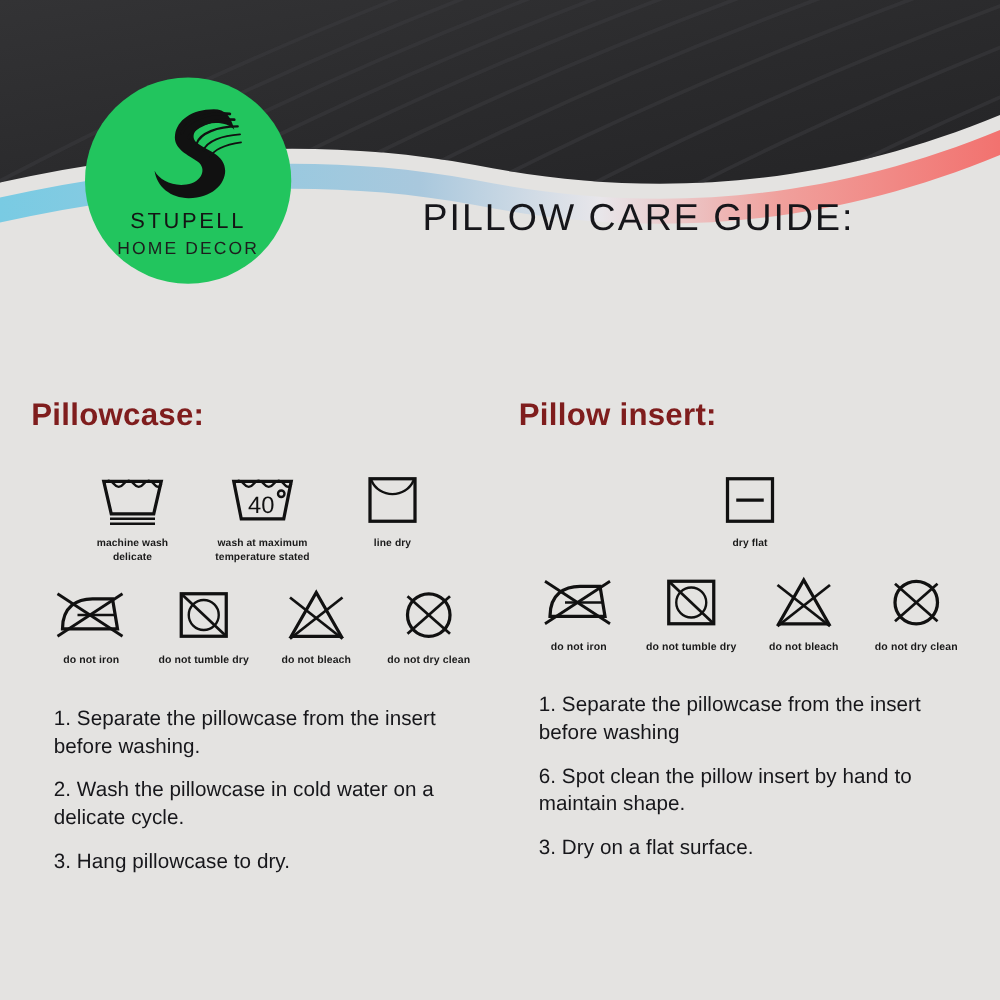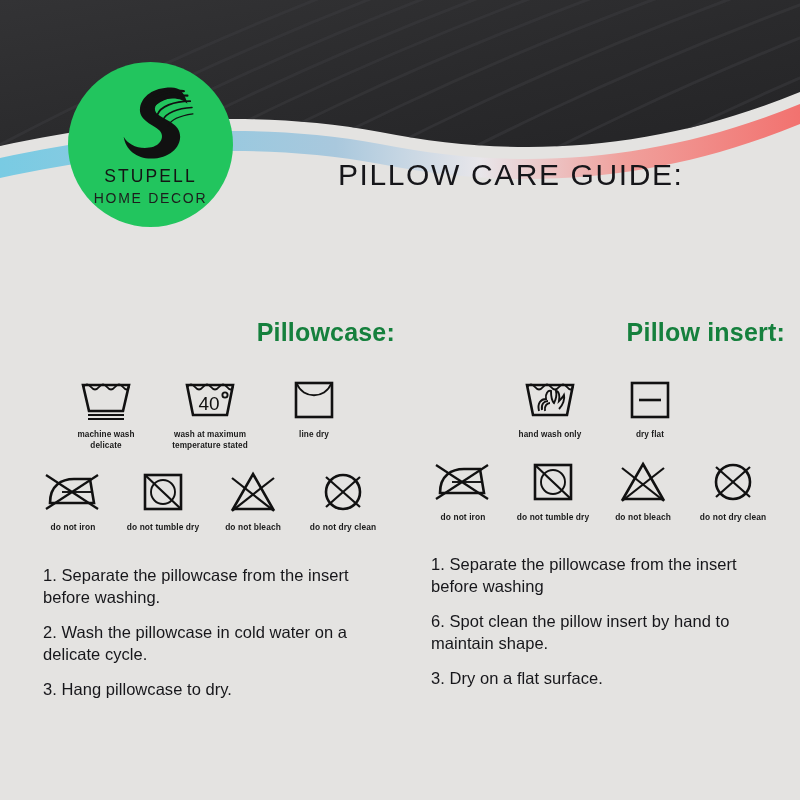--- a/index.html
+++ b/index.html
@@ -45,22 +45,22 @@
     font-size:30px; letter-spacing:1.6px; font-weight:400;
     color:#16161a; white-space:nowrap;
   }
 
   
   .column { position:absolute; top:318px; width:370px; }
   #col-pillowcase { left:25px; }
   #col-insert     { left:415px; }
 
   .col-head {
-    text-align:right; font-size:25px; font-weight:700;
-    letter-spacing:.2px; color:#15803d; margin-bottom:30px;
+    text-align:left; font-size:25px; font-weight:700;
+    letter-spacing:.2px; color:#7f1d1d; margin-bottom:30px;
   }
 
   .icon-row {
     display:flex; justify-content:center;
     align-items:flex-start; gap:22px;
   }
   .icon-row.row2 { gap:8px; margin-top:18px;justify-content:center; }
 
   .icon-cell {
     display:flex; flex-direction:column; align-items:center;
@@ -237,33 +237,20 @@
     <div class="step">2. Wash the pillowcase in cold water on a delicate cycle.</div>
     <div class="step">3. Hang pillowcase to dry.</div>
   </div>
 </div>
 
 <div class="column" id="col-insert">
   <div class="col-head">Pillow insert:</div>
 
   <div class="icon-row row1">
 
-    <div class="icon-cell">
-      <svg width="58" height="46" viewBox="0 0 58 46">
-        <path class="st" d="M6,8 H52 L46,38 H12 Z"></path>
-        <path class="st-t" d="M6,10 q4,-5 8,0 t8,0 t8,0 t8,0 t8,0 t6,0"></path>
-        <path class="st-t" d="M18,34 C16,26 20,22 25,22 C24,17 27,13 30,14
-                               C30,20 31,24 33,26 C35,22 36,18 35,14
-                               C38,14 39,19 38,24 C40,22 42,20 43,18
-                               C44,22 42,28 38,32"></path>
-        <path class="st-t" d="M21,33 C20,27 23,24 27,24"></path>
-        <path class="st-t" d="M24,34 C23,29 26,26 29,26"></path>
-      </svg>
-      <div class="icon-label">hand wash only</div>
-    </div>
 
     <div class="icon-cell">
       <svg width="50" height="46" viewBox="0 0 50 46">
         <rect class="st" x="7" y="6" width="36" height="34"></rect>
         <line class="st" x1="14" y1="23" x2="36" y2="23"></line>
       </svg>
       <div class="icon-label">dry flat</div>
     </div>
   </div>
 

